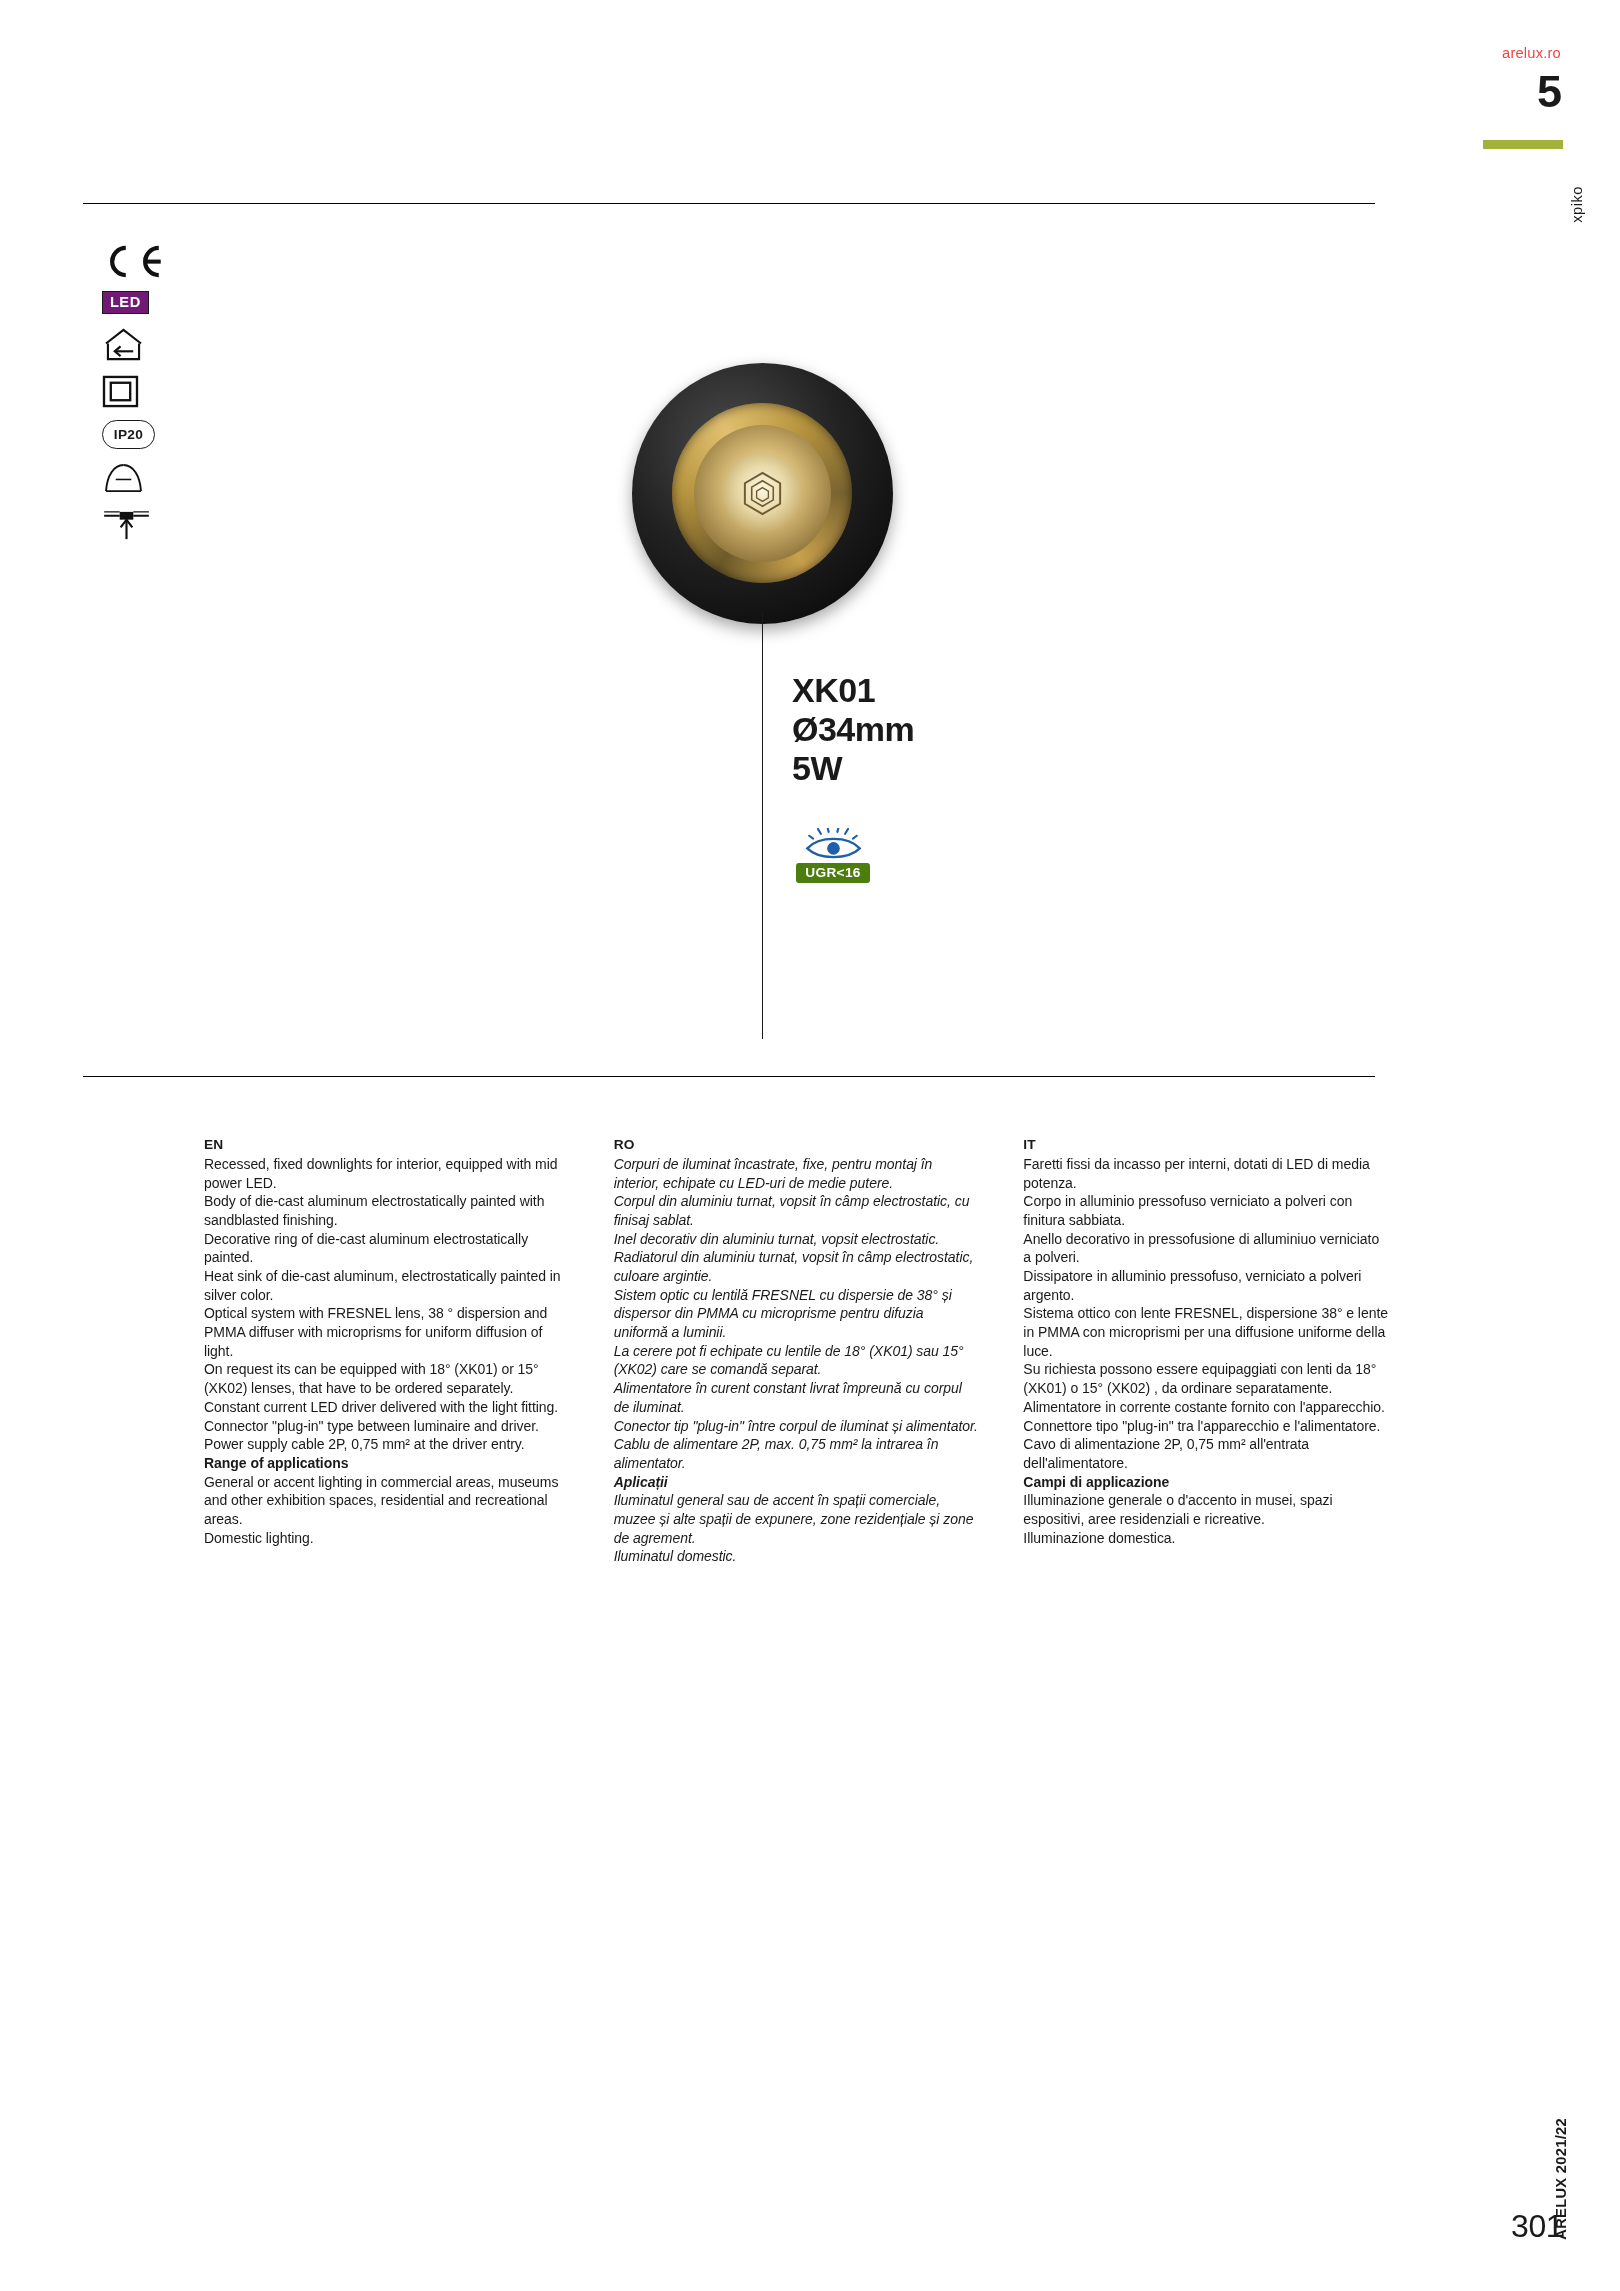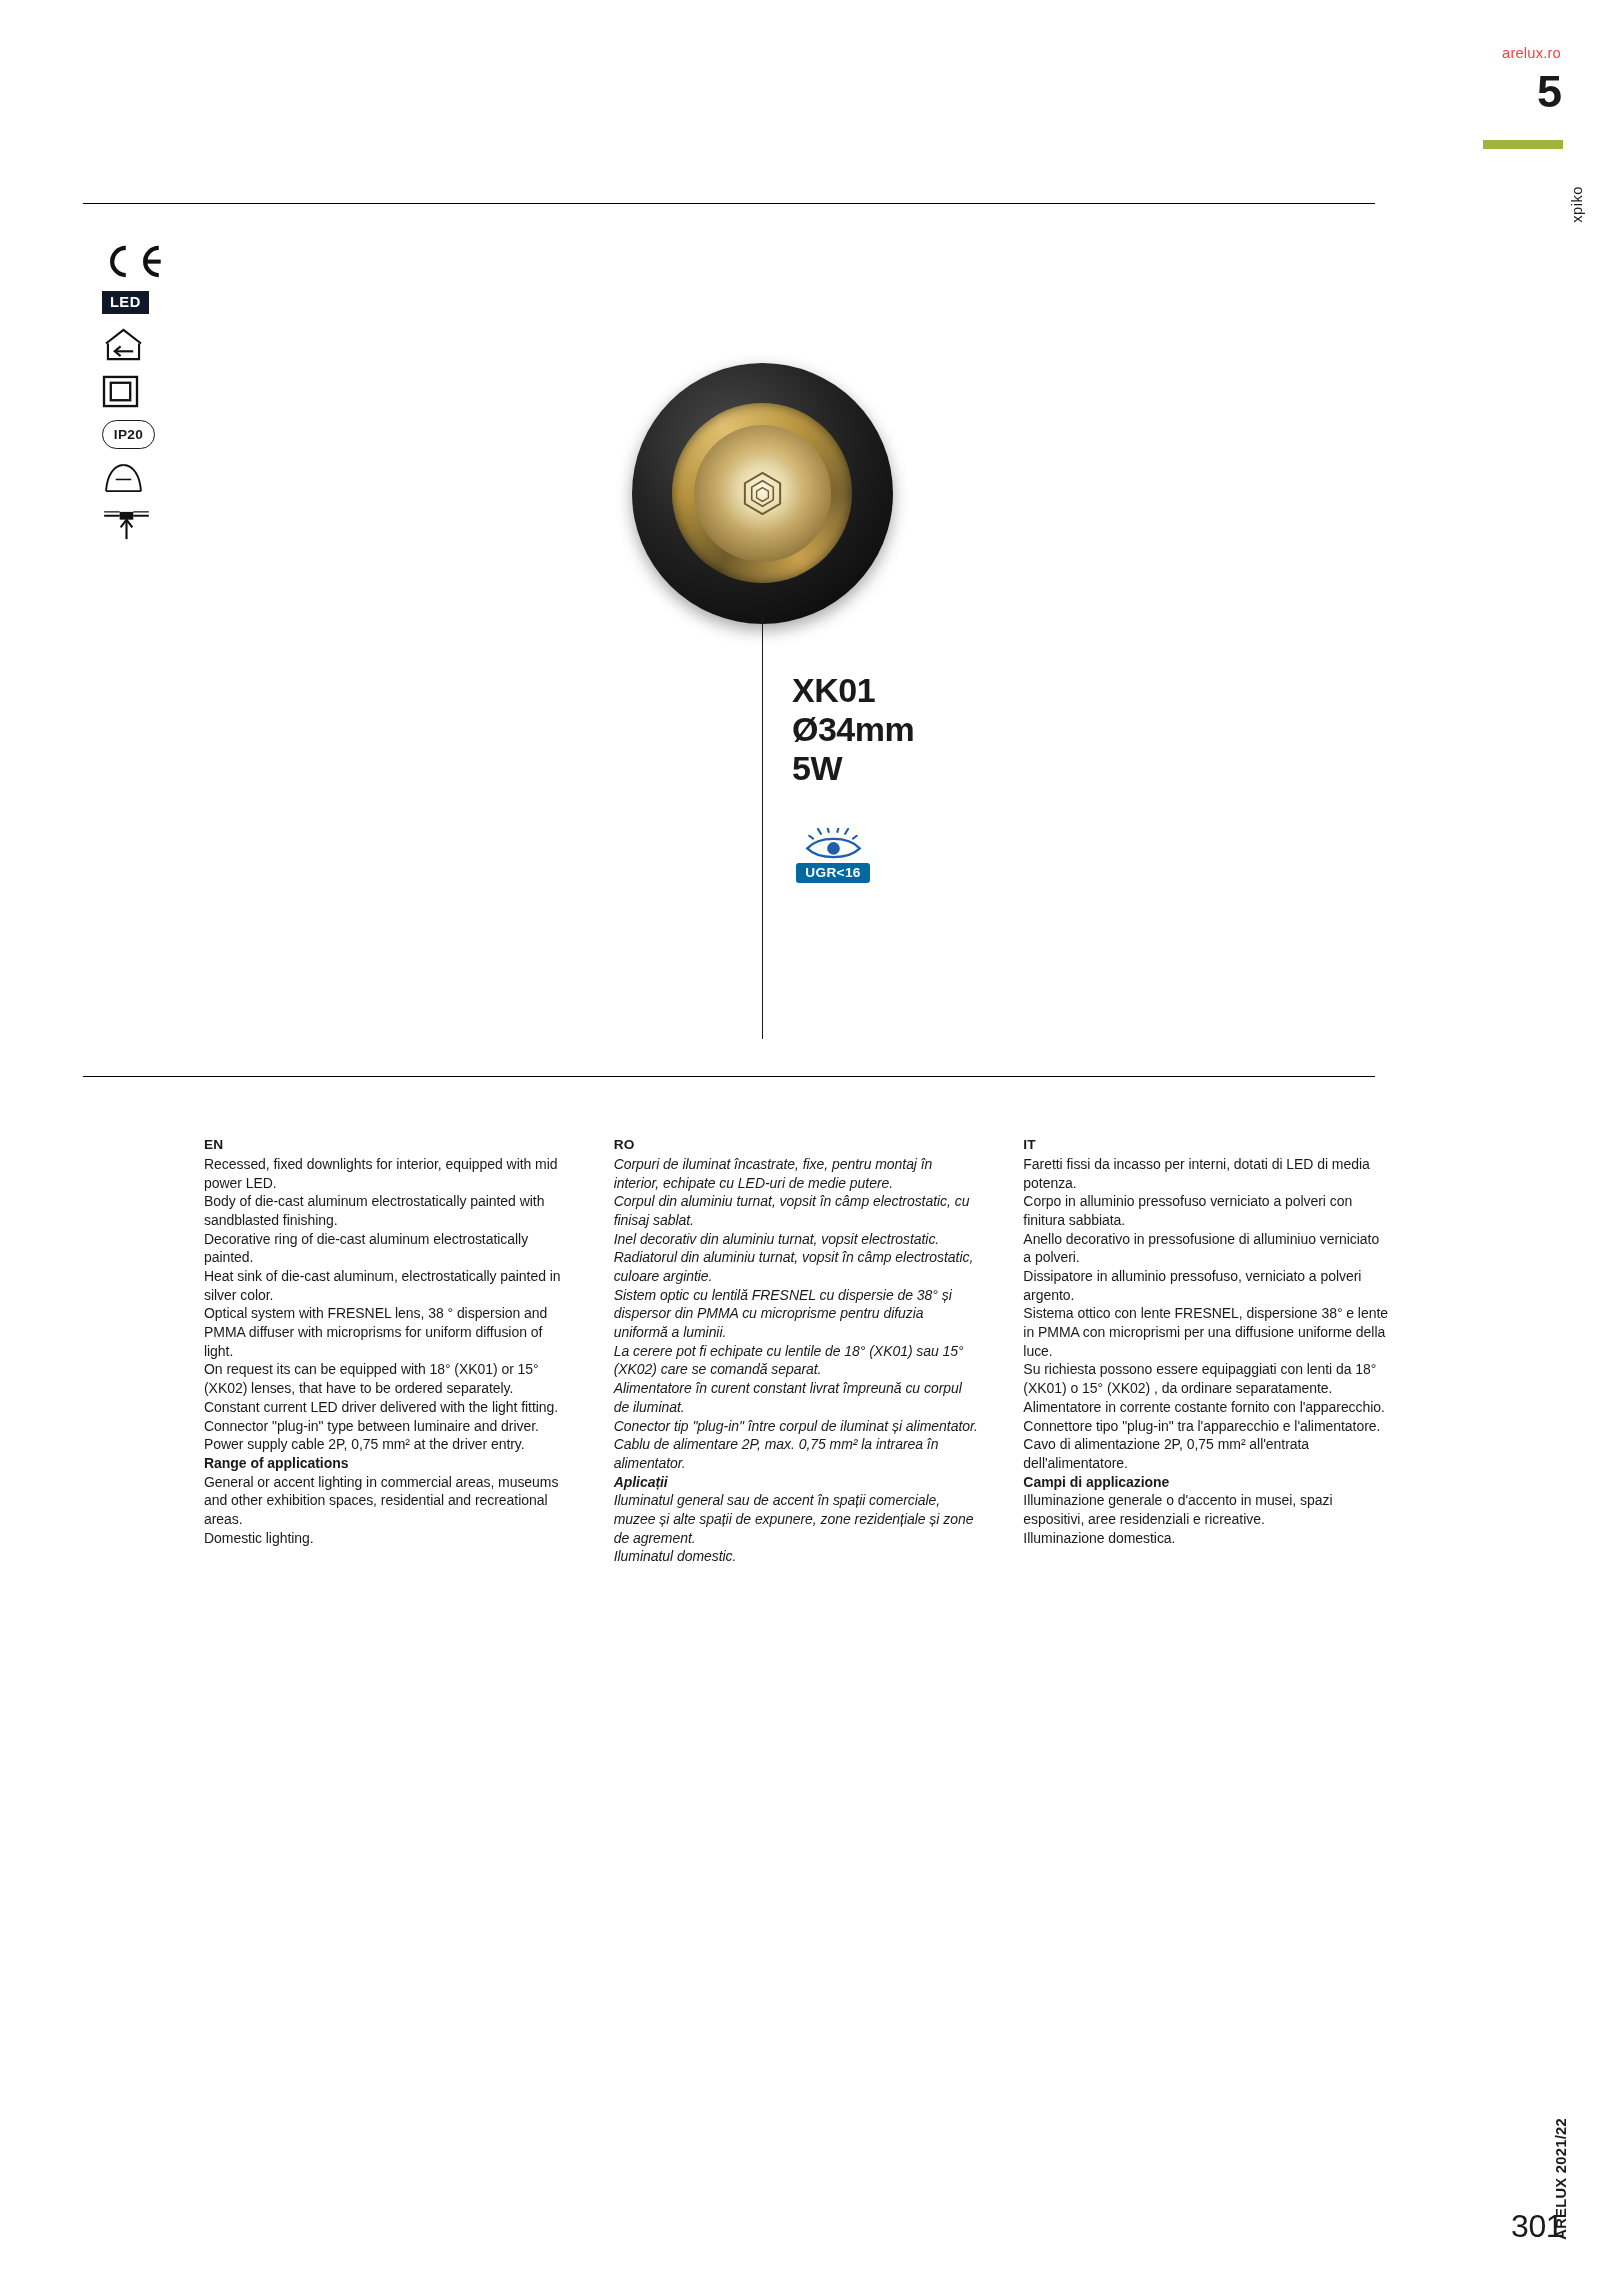--- a/index.html
+++ b/index.html
@@ -76,21 +76,21 @@
     top: 245px;
     width: 78px;
   }
   .icon-row { margin-bottom: 12.7px; }
 
   .ce-mark { display: flex; align-items: center; height: 33px; }
   .ce-mark svg { display: block; }
 
   .led-badge {
     display: inline-block;
-    background: #0f172a;
+    background: #701a75;
     color: #fff;
     font-size: 14.7px;
     font-weight: bold;
     padding: 2.9px 6.9px 3.9px 6.9px;
     border: 1px solid #1a1a1a;
     letter-spacing: 0.5px;
     line-height: 1;
   }
 
   .ip-badge {
@@ -179,21 +179,21 @@
     position: absolute;
     left: 789px;
     top: 828px;
     width: 88px;
     text-align: center;
   }
   .ugr-eye { display: block; margin: 0 auto; }
   .ugr-label {
     display: inline-block;
     margin-top: 2px;
-    background: #0369a1;
+    background: #4d7c0f;
     color: #fff;
     font-size: 13.7px;
     font-weight: bold;
     padding: 2.9px 8.8px 3.9px 8.8px;
     border-radius: 2.9px;
     letter-spacing: 0.3px;
     line-height: 1;
   }
 
   

